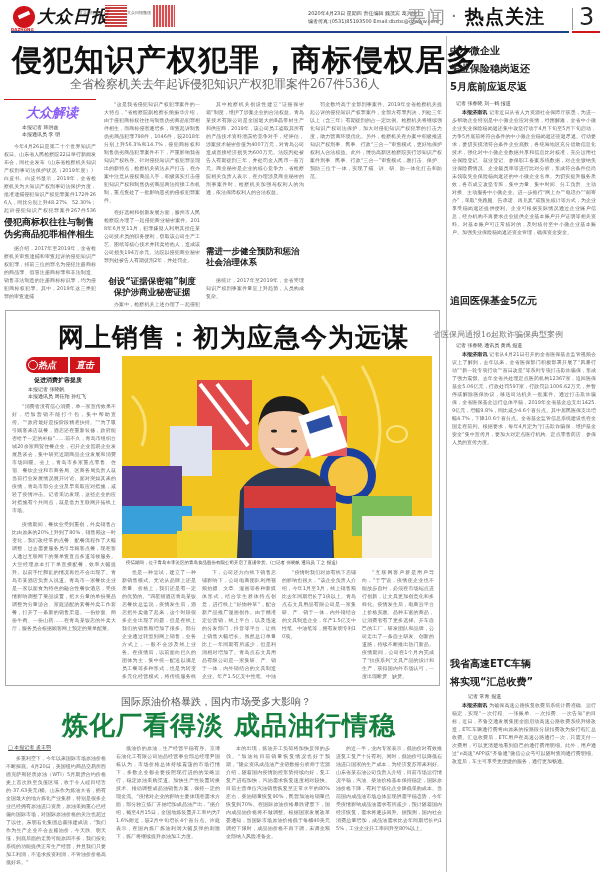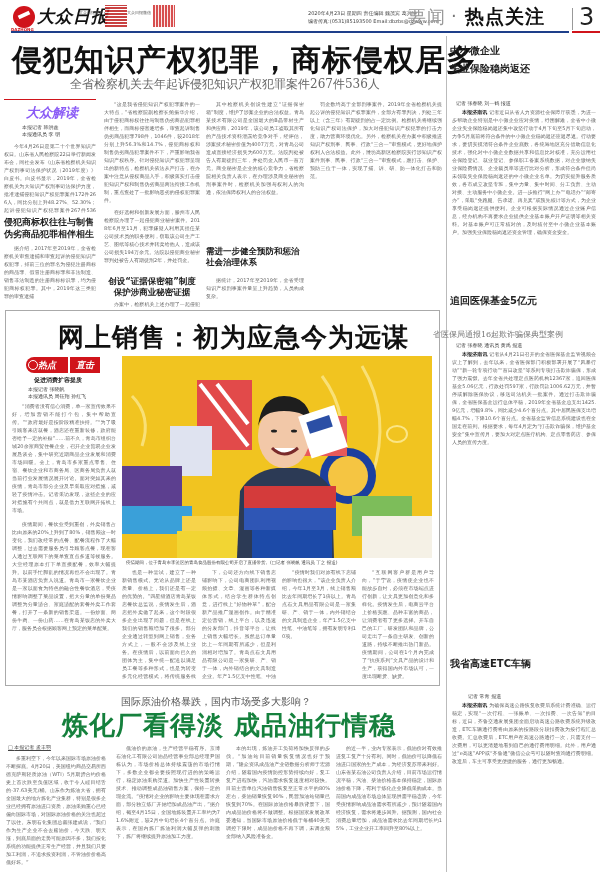--- a/index.html
+++ b/index.html
@@ -111,37 +111,39 @@
 
 <div class="abs txt" style="left:310px;top:100px;width:132px;height:200px">
     <p>罚金数均高于全部刑事案件。2019年全省检察机关提起公诉的侵犯知识产权罪案件，全部方有罪判决，判处三年以上（含三年）有期徒刑的占一定比例。检察机关将继续强化知识产权司法保护，加大对侵犯知识产权犯罪的打击力度，助力营商环境优化。另外，检察机关在办案中积极推进知识产权刑事、民事、行政“三合一”审查模式，更好地保护权利人合法权益。此外，潍坊高新区检察院实行涉知识产权案件刑事、民事、行政“三合一”审查模式，惠打击、保护、预防三位于一体，实现了捕、诉、研、防一体化打击和防范。</p>
   </div>
 
 <div class="abs vline" style="left:446px;top:36px;height:836px"></div>
 
 <div class="abs r-head" style="left:450px;top:42px;width:148px">
   <div>中小微企业</div>
   <div>失业保险稳岗返还</div>
+  <div>5月底前应返尽返</div>
 </div>
 <div class="abs byline" style="left:456px;top:100px;width:140px">记者  张春晓  刘一鹤  报道</div>
 <div class="abs txt" style="left:452px;top:108px;width:144px;height:182px">
     <p><b style="color:#222">本报济南讯</b> <span>记者近日从省人力资源社会保障厅获悉，为进一步帮助企业特别是中小微企业应对疫情，纾困解难，全省中小微企业失业保险稳岗返还集中攻坚行动于4月下旬至5月下旬启动，力争5月底前将符合条件的中小微企业稳岗返还应返尽返。行动要求，要切实摸清符合条件企业底数，各统筹地区充分借助信息化技术，强化对中小微企业数据共享和信息比对核准，充分运用社会保险登记、就业登记、参保职工备案系统数据，对企业缴纳失业保险费情况、企业裁员率等进行比对分析，形成符合条件但尚未领取失业保险稳岗返还的中小微企业名单。为切实提升服务质效，各市成立攻坚专班，集中力量、集中时间、分工负责、主动对接、主动服务中小微企业。进一步推行“网上办”“电话办”“邮寄办”，采取“免跑腿、告承诺、再兑奖”或预先核计等方式，为企业享受稳岗返还提供便利。企业可根据实际情况通过企业账户信息，经办机构不再要求企业提供企业基本账户开户证明等相关资料。对基本账户可正常核对的，及时核付至中小微企业基本账户。加强失业保险稳岗返还资金管理，确保资金安全。</span></p>
   </div>
 
 <div class="abs r-head" style="left:450px;top:292px;width:148px">
   <div>追回医保基金5亿元</div>
 </div>
 <div class="abs r-sub" style="left:424px;top:329px;width:148px">省医保局通报16起欺诈骗保典型案例</div>
 <div class="abs byline" style="left:456px;top:342px;width:140px">记者  张春晓  通讯员  黄禹  报道</div>
 <div class="abs txt" style="left:452px;top:350px;width:144px;height:272px">
     <p><b style="color:#222">本报济南讯</b> <span>记者从4月21日召开的全省医保基金监管视频会议上了解到，去年以来，全省医保部门积极部署开展了“风暴行动”“新一轮专项行动”“百日攻坚”等系列专项打击欺诈骗保，形成了强力震慑。去年全省共处理定点医药机构12367家，追回医保基金5.06亿元，行政处罚597家，行政罚款1006.62万元，并暂停或解除医保协议，移送司法机关一批案件。通过打击欺诈骗保，全省医保基金运行总体平稳，2019年全省基金总支出1425.9亿元，增幅9.8%，同比减少4.6个百分点。其中居民医保支出增幅4.7%，下降10.6个百分点。全省基金监管信息系统建设也在全国走在前列。根据要求，每年4月定为“打击欺诈骗保，维护基金安全”集中宣传月，要加大对定点医疗机构、定点零售药店、参保人员的宣传力度。</span></p>
   </div>
 
 <div class="abs r-head" style="left:450px;top:655px;width:148px">
   <div>我省高速ETC车辆</div>
+  <div>将实现“汇总收费”</div>
 </div>
 <div class="abs byline" style="left:468px;top:693px;width:130px">记者  常青  报道</div>
 <div class="abs txt" style="left:452px;top:701px;width:144px;height:172px">
     <p><b style="color:#222">本报济南讯</b> <span>为确保高速公路恢复收费后系统计费准确、运行稳定，实现“一次行程、一张账单、一次扣费、一次告知”的目标，近日，齐鲁交通发展集团全面启动高速公路收费系统升级改造，ETC车辆通行费将由原来的按路段分段扣费改为按行程汇总收费。汇总收费后，ETC用户在高速公路通行一次，只需支付一次费用，可以更清楚地看到自己的通行费用明细。此外，用户通过“e高速”APP或“齐鲁通”微信公众号可以随时查询通行费明细。改造后，车主可享受更便捷的服务，通行更加畅通。</span></p>
   </div>
 
 <div class="abs feature"></div>
 <div class="abs f-head">网上销售：初为应急今为远谋</div>
 <div class="abs badge-a">热点</div>
 <div class="abs badge-b">直击</div>

